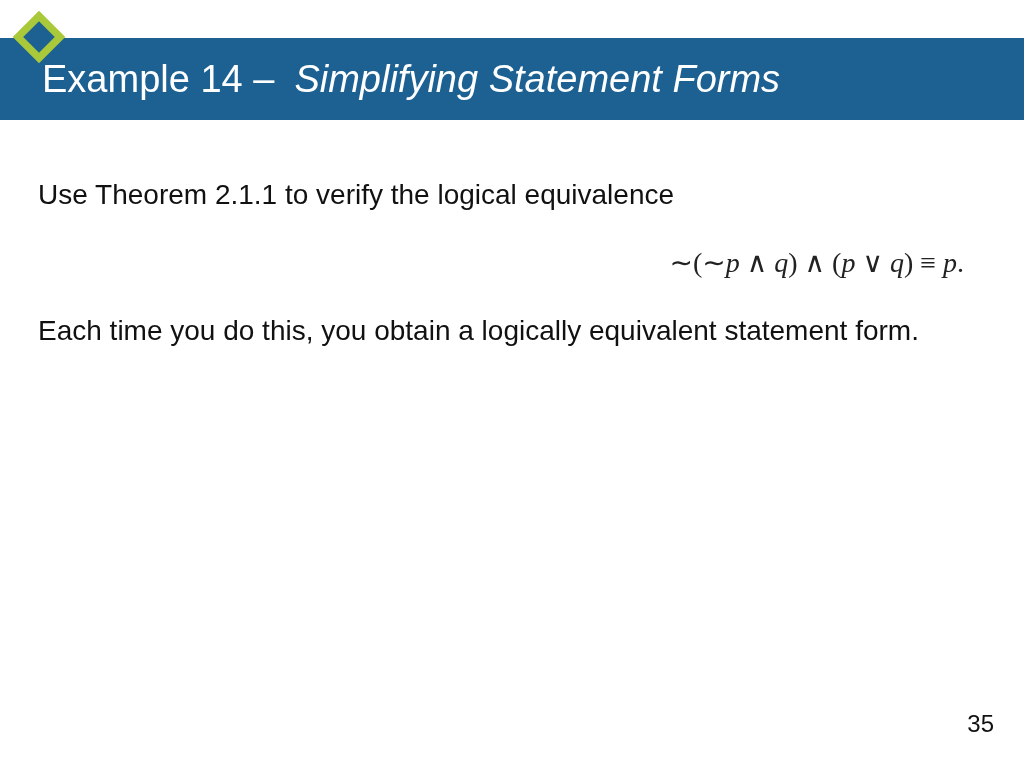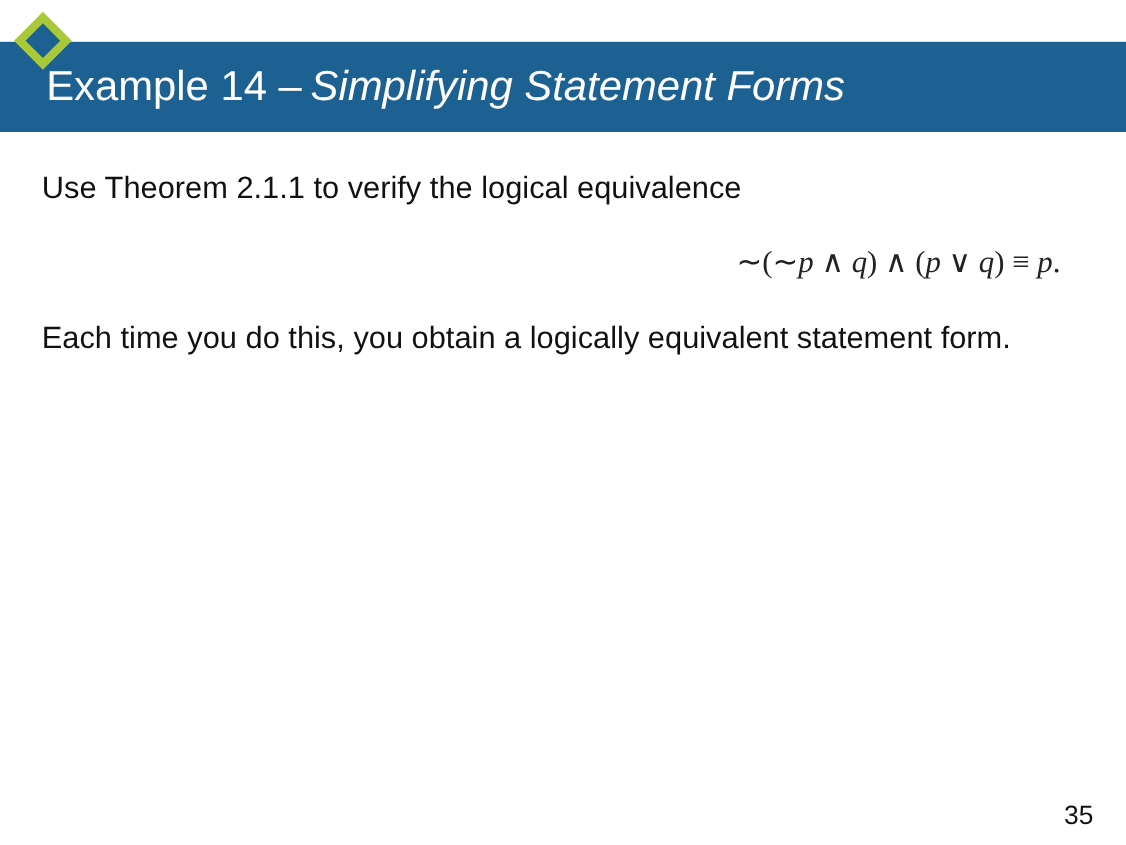--- a/index.html
+++ b/index.html
@@ -10,31 +10,31 @@
     top: 38px;
     left: 0;
     width: 1024px;
     height: 82px;
     background: #1c6192;
     display: flex;
     align-items: center;
     padding-left: 42px;
   }
   .title-bar .ex { color: #fff; font-size: 38px; font-weight: 400; }
-  .title-bar .subtitle { color: #fff; font-size: 38px; font-style: italic; font-weight: 400; margin-left: 8px; }
+  .title-bar .subtitle { color: #fff; font-size: 38px; font-style: italic; font-weight: 400; margin-left: 20px; }
   .diamond {
     position: absolute;
     top: 6px; left: 8px;
     width: 62px; height: 62px;
     z-index: 2;
   }
   .diamond svg { width: 100%; height: 100%; display: block; }
   .body {
     position: absolute;
-    top: 152px;
+    top: 176px;
     left: 38px;
     right: 60px;
     font-size: 28px;
     line-height: 1.35;
     color: #111;
   }
   .formula {
     margin: 18px 0 30px 0;
     text-align: right;
     font-family: "Times New Roman", Times, serif;
@@ -45,21 +45,21 @@
   .formula .op { font-style: normal; }
   .solution-label {
     color: #29abe2;
     font-size: 28px;
     margin-top: 22px;
     margin-bottom: 6px;
   }
   .para { margin-bottom: 30px; }
   .page-num {
     position: absolute;
-    bottom: 12px;
+    bottom: 30px;
     right: 30px;
     font-size: 24px;
     color: #111;
   }
 </style>
 </head>
 <body>
 
 <div class="slide">
 

